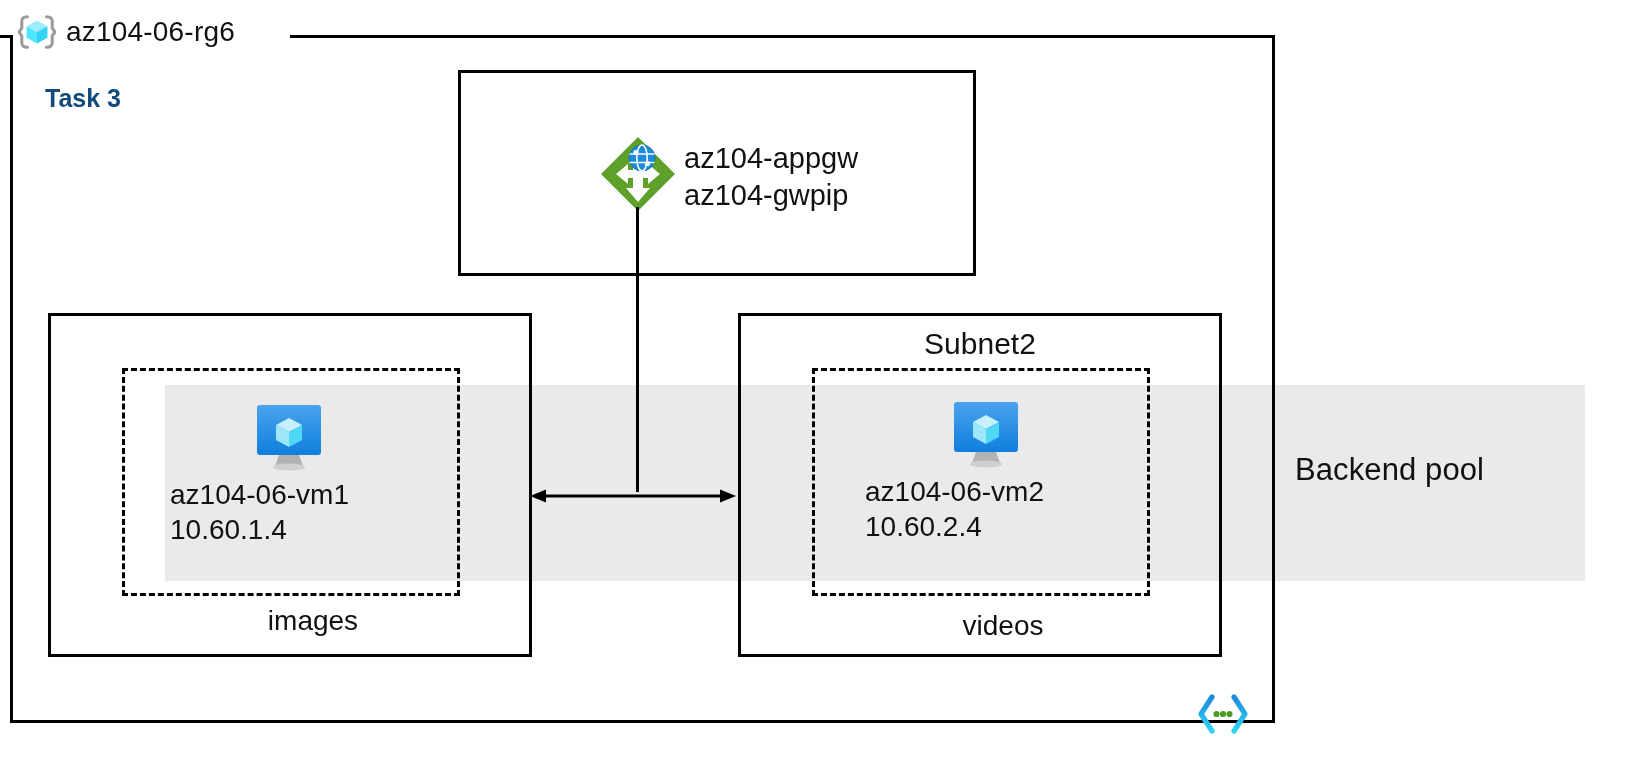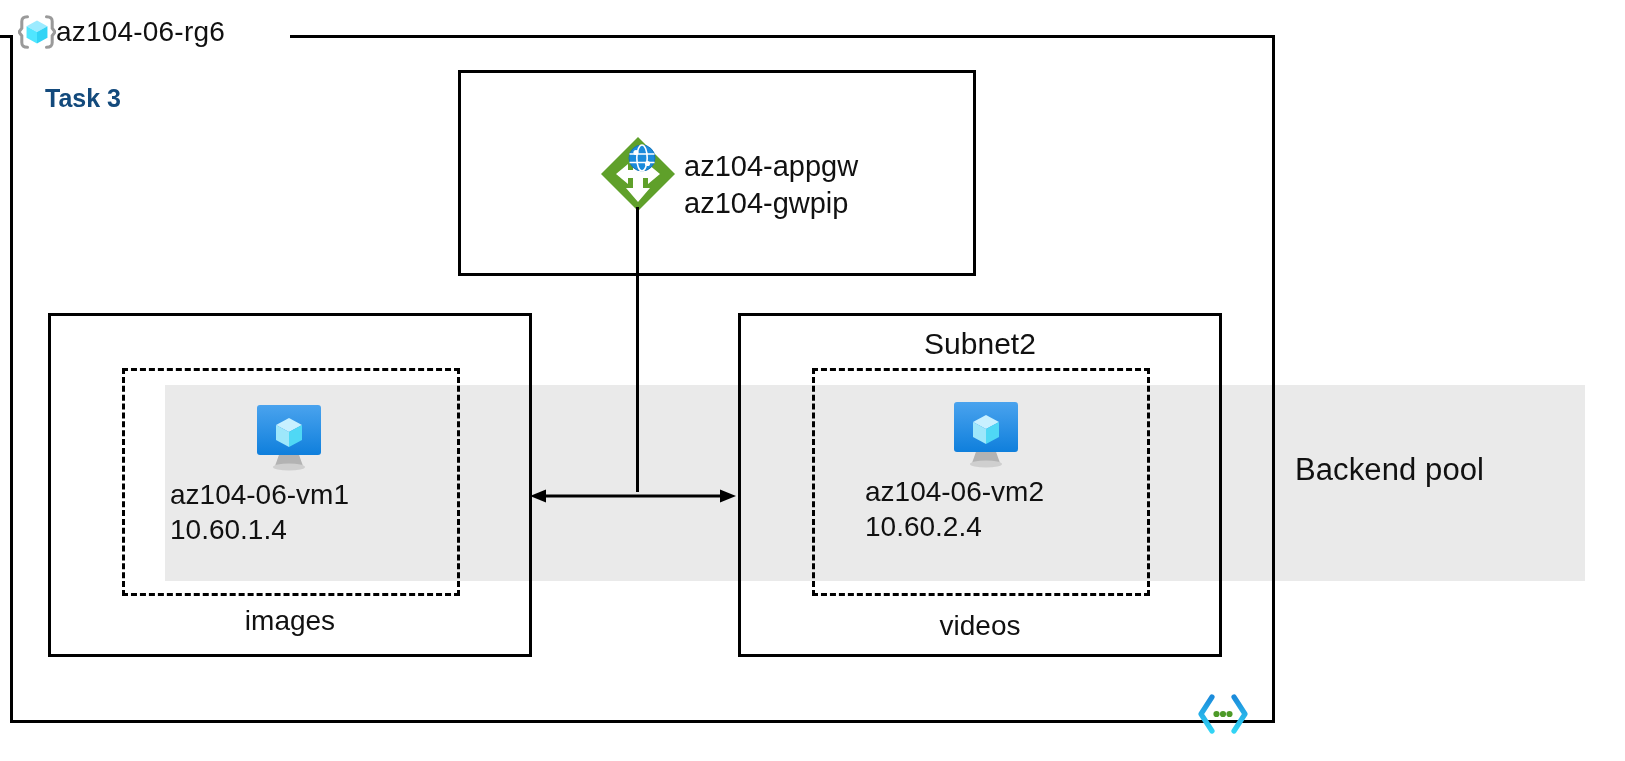--- a/index.html
+++ b/index.html
@@ -13,21 +13,21 @@
   #backend-pool-label{left:1295px;top:452px;width:300px;font-size:31px;color:#111;
        letter-spacing:.1px;white-space:nowrap;}
 
   
   #rg-left  {left:10px;  top:35px;  width:3px;  height:688px; background:#000;}
   #rg-right {left:1272px;top:35px;  width:3px;  height:688px; background:#000;}
   #rg-bottom{left:10px;  top:720px; width:1265px;height:3px;  background:#000;}
   #rg-top-stub{left:0px; top:35px;  width:13px; height:3px;   background:#000;}
   #rg-top-main{left:290px;top:35px; width:985px;height:3px;   background:#000;}
 
-  #rg-header{left:18px;top:4px;height:56px;display:flex;align-items:center;}
+  #rg-header{left:18px;top:4px;height:56px;display:flex;align-items:center;gap:10px;}
   #rg-title{font-size:28px;color:#111;white-space:nowrap;letter-spacing:.2px;}
 
   
   #task-label{left:45px;top:84px;font-size:25px;font-weight:bold;color:#134a7c;white-space:nowrap;}
 
   
   .subnet-box{border:3px solid #000;background:transparent;box-sizing:border-box;}
   .subnet-title{position:absolute;left:0;width:100%;text-align:center;font-size:30px;color:#111;white-space:nowrap;}
 
   #subnet-appgw-box{left:458px;top:70px;width:518px;height:206px;}
@@ -44,30 +44,30 @@
   #nsg2{left:812px;top:368px;width:338px;height:228px;}
 
   
   .vm-group{position:absolute;text-align:left;width:240px;}
   #vm1-group{left:170px;top:400px;}
   #vm2-group{left:865px;top:397px;}
   .vm-name{font-size:28px;color:#111;line-height:1.24;white-space:nowrap;}
   .vm-ip{font-size:28px;color:#111;line-height:1.24;white-space:nowrap;}
 
   
-  .storage-label{position:absolute;font-size:28px;color:#111;text-align:center;white-space:nowrap;}
+  .storage-label{position:absolute;font-size:28px;color:#111;text-align:center;white-space:nowrap;margin-left:23px;}
   #images-label{left:48px;top:605px;width:484px;}
   #videos-label{left:738px;top:610px;width:484px;}
 
   
   #gw-vline{left:636px;top:207px;width:3px;height:285px;background:#000;}
   #hconn{left:530px;top:489px;width:206px;height:14px;}
 
   
-  #appgw-labels{left:684px;top:140px;font-size:29px;color:#111;line-height:1.26;white-space:nowrap;margin-top:8px;}
+  #appgw-labels{left:684px;top:140px;font-size:29px;color:#111;line-height:1.26;white-space:nowrap;}
 
   
   #appgw-icon{left:598px;top:134px;width:80px;height:80px;}
   #vm1-icon{left:250px;top:402px;width:78px;height:70px;}
   #vm2-icon{left:947px;top:399px;width:78px;height:70px;}
   #rg-cube-icon{width:38px;height:38px;display:block;}
   #code-icon{left:1197px;top:694px;width:52px;height:40px;}
 </style>
 </head>
 <body>

